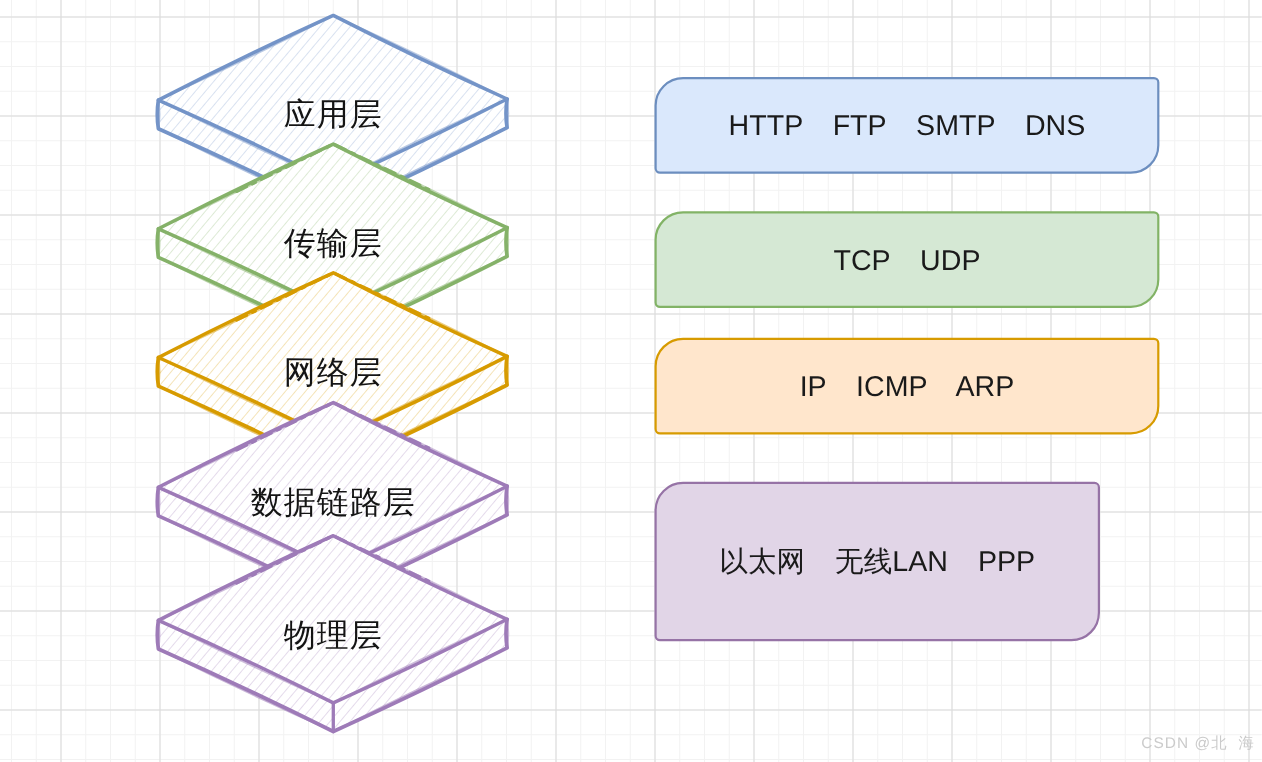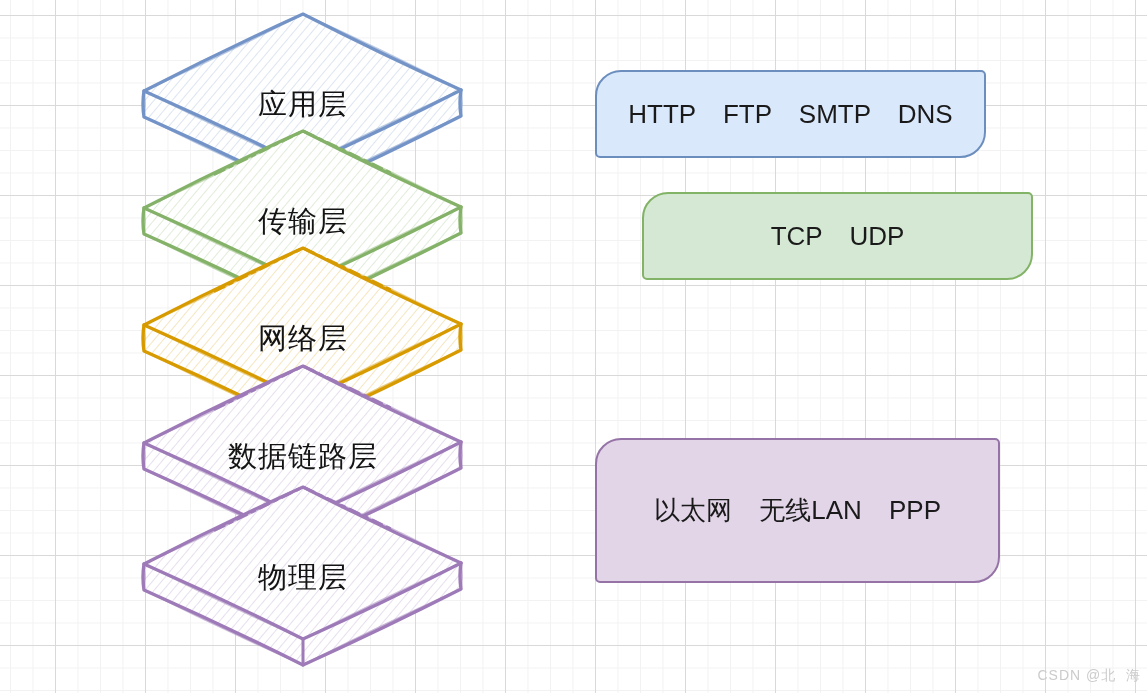--- a/index.html
+++ b/index.html
@@ -12,21 +12,21 @@
       linear-gradient(to right, #f2f2f2 1px, transparent 1px) 10px 15px / 22.5px 22.5px,
       linear-gradient(to bottom, #f2f2f2 1px, transparent 1px) 10px 15px / 22.5px 22.5px,
       #ffffff;
   }
   #layer-stack{position:absolute;left:0;top:0;}
   .slab-label{
     position:absolute;left:303px;transform:translate(-50%,-50%);
     font-size:29px;color:#141414;white-space:nowrap;letter-spacing:1px;
   }
   .proto-box{
-    position:absolute;left:595px;width:391px;height:88px;
+    position:absolute;left:595px;width:459px;height:88px;
     border:2px solid #888;border-radius:26px 5px 26px 5px;
     display:flex;align-items:center;justify-content:center;
     font-size:26px;color:#1a1a1a;word-spacing:20px;white-space:nowrap;
     box-sizing:border-box;
   }
   .box-0{top:70px}
   .box-1{top:192px}
   .box-2{top:307px}
   .box-3{top:438px;height:145px;width:405px;}
   .watermark{
@@ -108,17 +108,18 @@
       <path d="M215,530 L303,487 L391,529" fill="none" stroke="#9e7bb8" stroke-width="3" stroke-dasharray="10 6 3 6" stroke-linecap="round"></path>
     </svg>
 
   <div class="slab-label" style="top: 105px;">应用层</div>
   <div class="slab-label" style="top: 222px; font-family: Liberation Serif, serif;">传输层</div>
   <div class="slab-label" style="top: 339px;">网络层</div>
   <div class="slab-label" style="top: 578px;">物理层</div>
   <div class="slab-label" style="top: 457px;">数据链路层</div>
 
   <div class="proto-box box-0" style="background: rgb(218, 232, 252); border-color: rgb(108, 142, 191);">HTTP FTP SMTP DNS</div>
-  <div class="proto-box box-1" style="background: rgb(213, 232, 212); border-color: rgb(130, 179, 102); margin-left: 47px;">TCP UDP</div>
+  <div class="proto-box box-1" style="background: rgb(213, 232, 212); border-color: rgb(130, 179, 102);">TCP UDP</div>
+  <div class="proto-box box-2" style="background: rgb(255, 230, 204); border-color: rgb(215, 155, 0);">IP ICMP ARP</div>
   <div class="proto-box box-3" style="background: rgb(225, 213, 231); border-color: rgb(150, 115, 166);">以太网 无线LAN PPP</div>
 
   <div class="watermark">CSDN @北  海</div>
 </div>
 
 </body></html>

